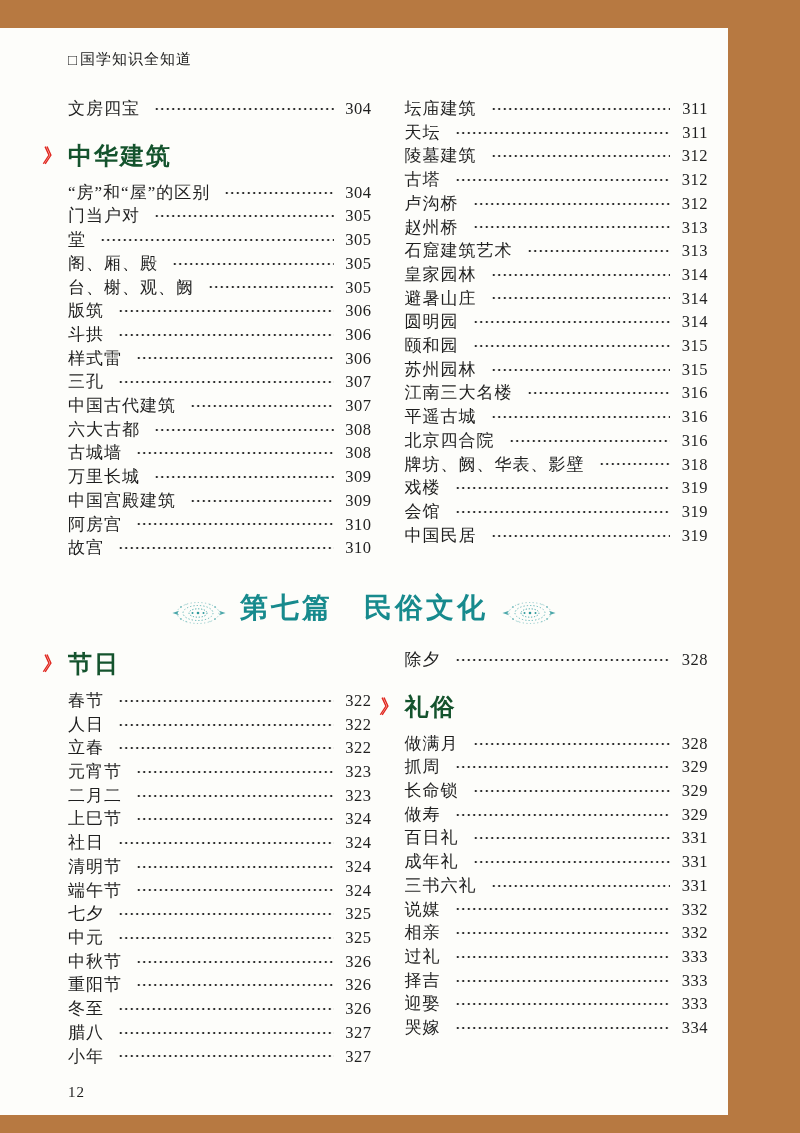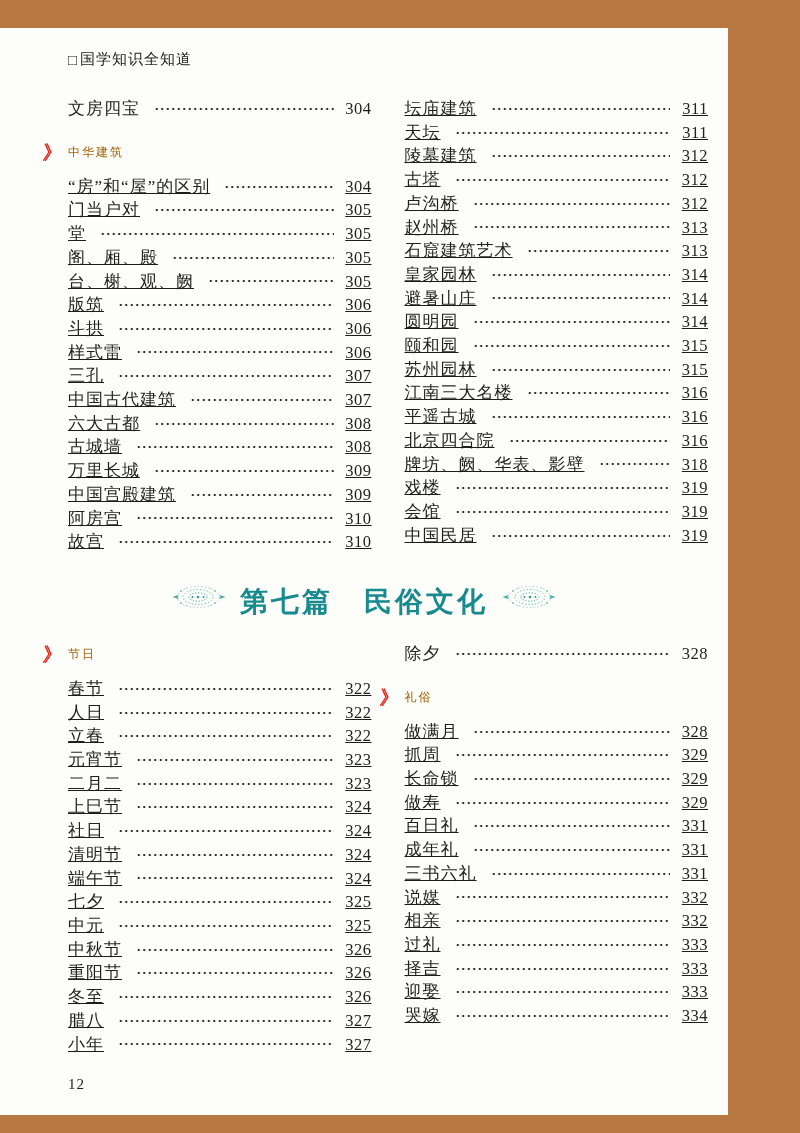--- a/index.html
+++ b/index.html
@@ -23,21 +23,21 @@
   
   .running-header {
     display: flex; align-items: center; gap: 2px;
     font-family: "Liberation Sans", "DejaVu Sans", sans-serif;
     font-size: 15px; letter-spacing: 1px; color: #222;
     margin-bottom: 28px;
   }
   
   .toc-grid { display: flex; gap: 33px; }
   .toc-col { flex: 1; min-width: 0; }
-  .toc-list { list-style: none; margin: 0; padding: 0; text-decoration: underline; }
+  .toc-list { list-style: none; margin: 0; padding: 0; }
   .toc-row {
     display: flex; align-items: center;
     font-size: 17px; line-height: 23.7px;
     color: #1f1f1f;
   }
   .toc-title { white-space: nowrap; letter-spacing: 1px; }
   .toc-leader {
     flex: 1 1 auto; height: 8px; min-width: 20px;
     margin: 0 8px 0 14px;
     background-image: radial-gradient(circle, #2e2e2e 1.1px, transparent 1.5px);
@@ -53,41 +53,41 @@
   }
   .section-head.first { margin-top: 0; }
   .section-marker {
     color: #e0261e; font-size: 19px; font-weight: bold;
     width: 25px; flex: 0 0 25px;
     font-family: "Liberation Sans", "DejaVu Sans", sans-serif;
     transform: skewX(-6deg);
   }
   .section-title {
     font-family: "Liberation Sans", "DejaVu Sans", sans-serif;
-    font-size: 12px; font-weight: normal; letter-spacing: 2px; color: #a16207;
+    font-size: 24px; font-weight: bold; letter-spacing: 2px; color: #14532d;
   }
   
   .part-divider {
-    display: flex; align-items: flex-start; justify-content: center;
+    display: flex; align-items: flex-end; justify-content: center;
     gap: 14px;
     margin: 30px 48px 22px 0;
   }
   .part-title {
     margin: 0;
     font-family: "Liberation Serif", "DejaVu Serif", serif;
     font-size: 28px; font-weight: bold;
     color: #178a8d; letter-spacing: 3px;
     line-height: 36px;
     white-space: nowrap;
   }
   .ornament { flex: 0 0 auto; }
   .ornament.right { transform: scaleX(-1); }
   
   .footer-page-number {
-    position: absolute; left: 68px; bottom: 22px;
+    position: absolute; left: 68px; bottom: 14px;
     font-size: 15px; letter-spacing: 1px; color: #1c1c1c;
   }
 </style>
 </head>
 <body>
 
 <div class="page">
 
   <div class="running-header">
     <span>□</span>

